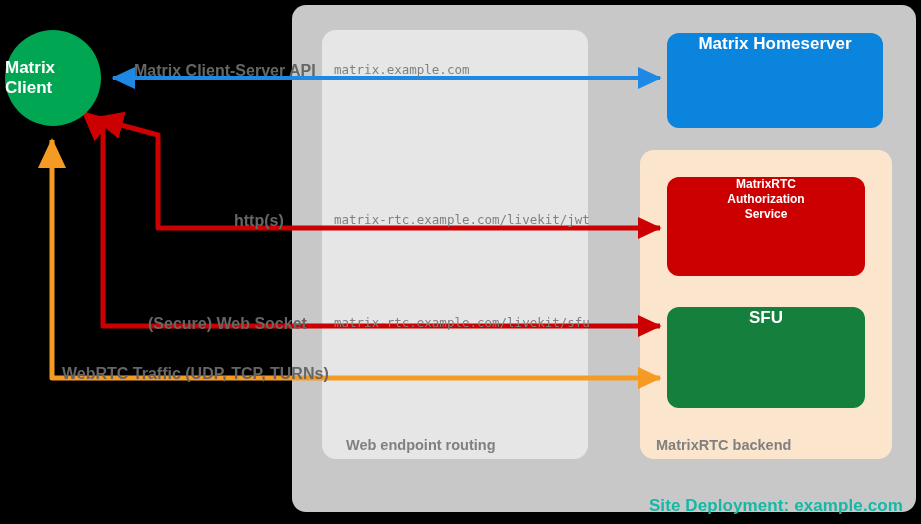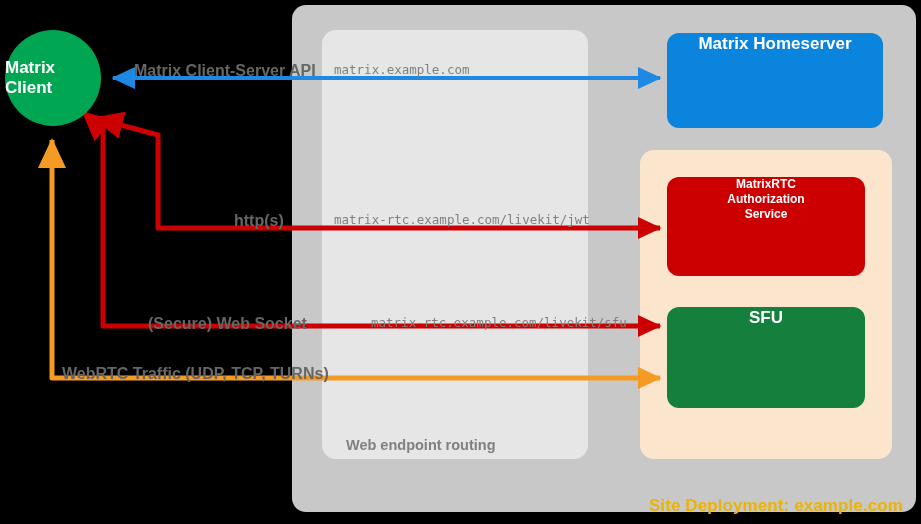--- a/index.html
+++ b/index.html
@@ -33,21 +33,21 @@
     width: 624px;
     height: 507px;
     background: #c8c8c8;
     border-radius: 14px;
     z-index: 1;
   }
   .site-deployment-label {
     position: absolute;
     right: 18px;
     bottom: 8px;
-    color: #eab308;
+    color: #14b8a6;
     font-size: 17px;
     font-weight: bold;
     letter-spacing: .1px;
     z-index: 4;
   }
   .web-routing {
     position: absolute;
     left: 322px;
     top: 30px;
     width: 266px;
@@ -217,18 +217,19 @@
     <span>SFU</span>
   </div>
 
   <div class="edge-label" style="left:134px; top:62px;">Matrix Client-Server API</div>
   <div class="edge-label" style="left:234px; top:212px;">http(s)</div>
   <div class="edge-label" style="left:148px; top:315px;">(Secure) Web Socket</div>
   <div class="edge-label" style="left:62px; top:365px;">WebRTC Traffic (UDP, TCP, TURNs)</div>
 
   <div class="url-label" style="left:334px; top:62px;text-align:center;">matrix.example.com</div>
   <div class="url-label" style="left:334px; top:212px;">matrix-rtc.example.com/livekit/jwt</div>
-  <div class="url-label" style="left:334px; top:315px;margin-left:37px;">matrix-rtc.example.com/livekit/sfu</div>
+  <div class="url-label" style="left:334px; top:315px;">matrix-rtc.example.com/livekit/sfu</div>
 
   <div class="web-routing-label">Web endpoint routing</div>
+  <div class="rtc-backend-label">MatrixRTC backend</div>
   <div class="site-deployment-label">Site Deployment: example.com</div>
 
 </div>
 
 </body></html>

